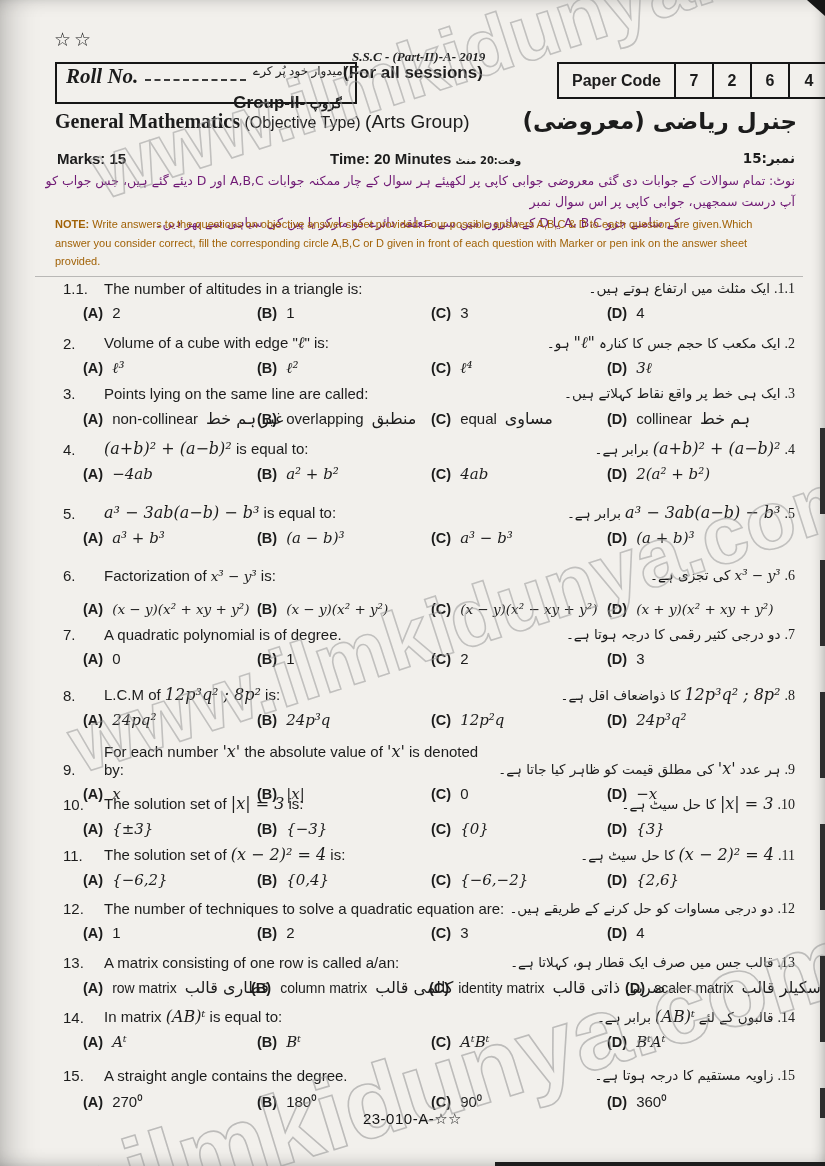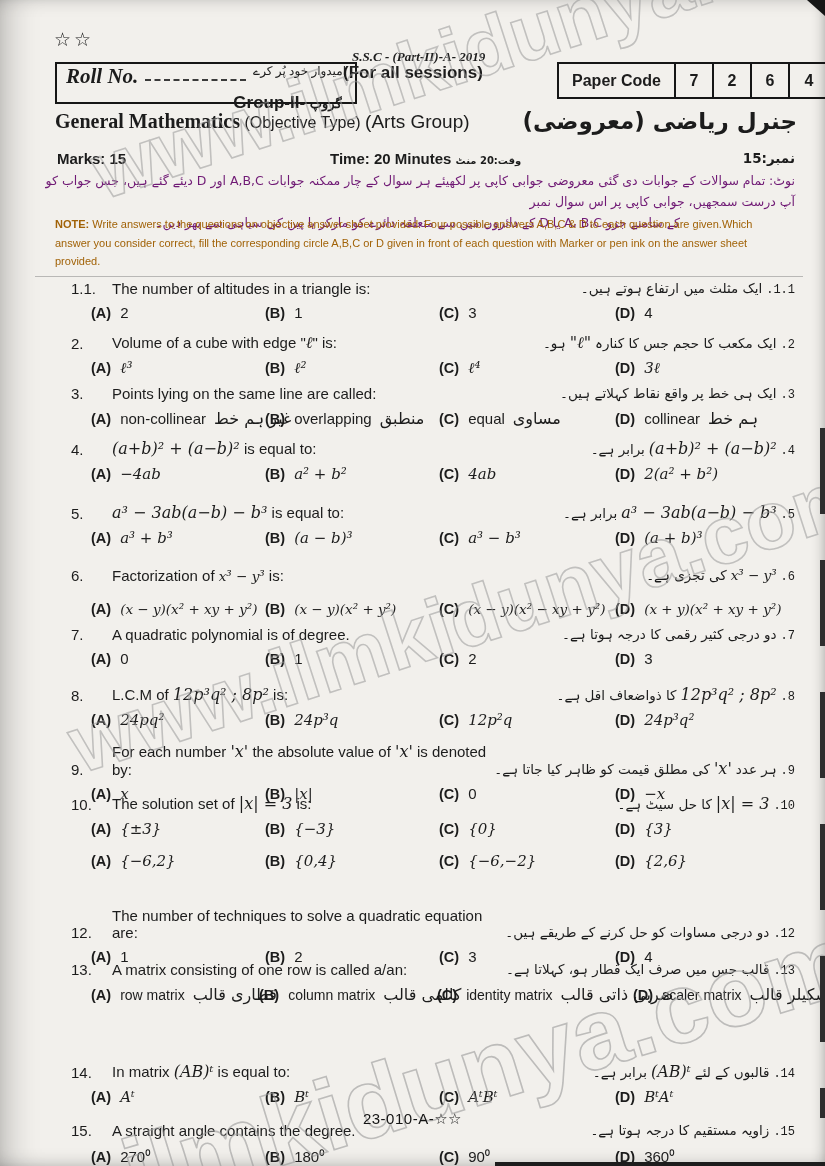--- a/index.html
+++ b/index.html
@@ -55,44 +55,44 @@
   .timeline{left:330px;top:150px;font-weight:bold;font-size:15px;}
   .timeline .tur{font-size:10px;font-family:"DejaVu Sans",sans-serif;}
   .num-ur{right:30px;top:150px;font-size:13.5px;font-weight:bold;direction:rtl;font-family:"DejaVu Sans",sans-serif;}
   .urdu-note{left:40px;right:30px;top:170px;direction:rtl;text-align:right;
     font-family:"DejaVu Sans",sans-serif;font-size:12.5px;line-height:21px;color:#701a75;}
   .urdu-note .l2{text-align:center;}
   .en-note{left:55px;right:35px;top:215px;font-size:11px;line-height:18.5px;color:#a16207;}
   .en-note b{font-weight:bold;}
   .note-rule{left:35px;right:22px;top:276px;border-top:1.5px solid #8a8a8a;opacity:.55;}
   
-  #questions{position:absolute;left:16px;right:0;top:280px;z-index:2;}
+  #questions{position:absolute;left:8px;right:0;top:280px;z-index:2;}
   .q{box-sizing:border-box;}
   .q-line{display:flex;align-items:flex-end;padding-left:55px;padding-right:28px;}
   .q-no{min-width:41px;font-size:15px;}
   .q-en{font-size:15px;}
   .q-ur{margin-left:auto;direction:rtl;text-align:right;font-family:"DejaVu Sans",sans-serif;
     font-size:13.5px;white-space:nowrap;}
   .q-ur > span{margin:0 2px;}
-  .q-ur .q-ur-no{font-family:Liberation Mono, monospace;font-size:12px;}
+  .q-ur .q-ur-no{font-family:Liberation Serif, serif;font-size:14px;}
   .q-opts{display:grid;grid-template-columns:174px 174px 176px auto;
     padding-left:75px;padding-right:8px;margin-top:7px;align-items:baseline;}
   .opt{white-space:nowrap;}
   .opt .lbl{font-weight:bold;font-size:14.5px;margin-right:9px;}
   .opt .val{font-size:15px;}
   .math{font-family:"DejaVu Serif",serif;font-style:italic;font-size:16px;}
   .opt .our{font-family:"DejaVu Sans",sans-serif;font-size:16px;margin-left:8px;direction:rtl;unicode-bidi:isolate;}
   
   .q:nth-child(1){height:53px;}  .q:nth-child(2){height:52px;}
   .q:nth-child(3){height:48px;}  .q:nth-child(4){height:70px;padding-top:6px;}
   .q:nth-child(5){height:64px;}  .q:nth-child(6){height:55px;}
   .q:nth-child(7){height:63px;padding-top:4px;} .q:nth-child(8){height:57px;}
   .q:nth-child(9){height:52px;}  .q:nth-child(10){height:51px;}
   .q:nth-child(11){height:55px;} .q:nth-child(12){height:54px;}
-  .q:nth-child(13){height:53px;} .q:nth-child(14){height:60px;margin-top:48px;}
+  .q:nth-child(13){height:53px;} .q:nth-child(14){height:60px;}
   .q:nth-child(15){height:45px;}
   .q:nth-child(6) .math{font-size:13.5px;}
   .q:nth-child(6) .q-opts{margin-top:16px;}
   .q:nth-child(13) .opt .val{font-size:14px;}
   .q:nth-child(13) .q-opts{grid-template-columns:168px 178px 196px auto;}
   
   .footer{left:0;right:0;top:1110px;text-align:center;font-size:15px;letter-spacing:.5px;color:#141414;z-index:7;}
 </style>
 </head>
 <body>
@@ -289,20 +289,25 @@
     </div>
     <div class="q-opts">
         <div class="opt"><span class="lbl">(A)</span><span class="val math">{±3}</span></div>
         <div class="opt"><span class="lbl">(B)</span><span class="val math">{−3}</span></div>
         <div class="opt"><span class="lbl">(C)</span><span class="val math">{0}</span></div>
         <div class="opt"><span class="lbl">(D)</span><span class="val math">{3}</span></div>
       </div>
   </div>
 
   <div class="q">
+    <div class="q-line">
+      <span class="q-no">11.</span>
+      <span class="q-en"><span>The solution set of </span><span class="math">(x − 2)² = 4</span><span> is:</span></span>
+      <span class="q-ur" dir="rtl"><span class="q-ur-no" dir="ltr">.11</span><span class="math" dir="ltr">(x − 2)² = 4</span><span>کا حل سیٹ ہے۔</span></span>
+    </div>
     <div class="q-opts">
         <div class="opt"><span class="lbl">(A)</span><span class="val math">{−6,2}</span></div>
         <div class="opt"><span class="lbl">(B)</span><span class="val math">{0,4}</span></div>
         <div class="opt"><span class="lbl">(C)</span><span class="val math">{−6,−2}</span></div>
         <div class="opt"><span class="lbl">(D)</span><span class="val math">{2,6}</span></div>
       </div>
   </div>
 
   <div class="q">
     <div class="q-line">

